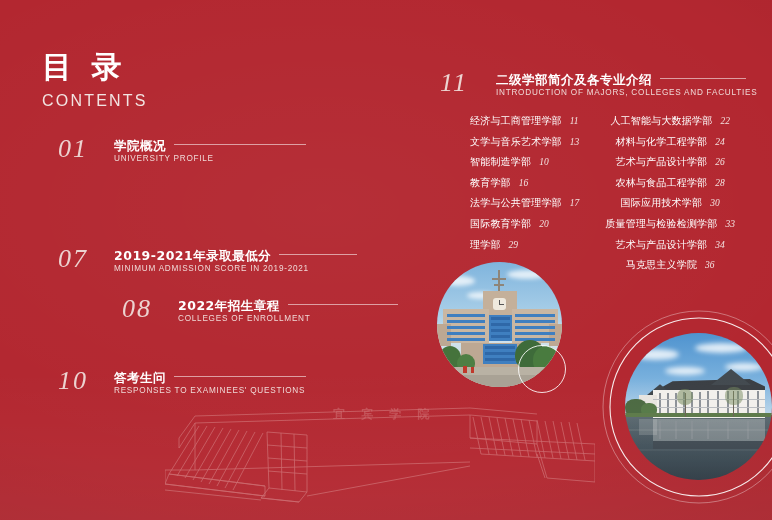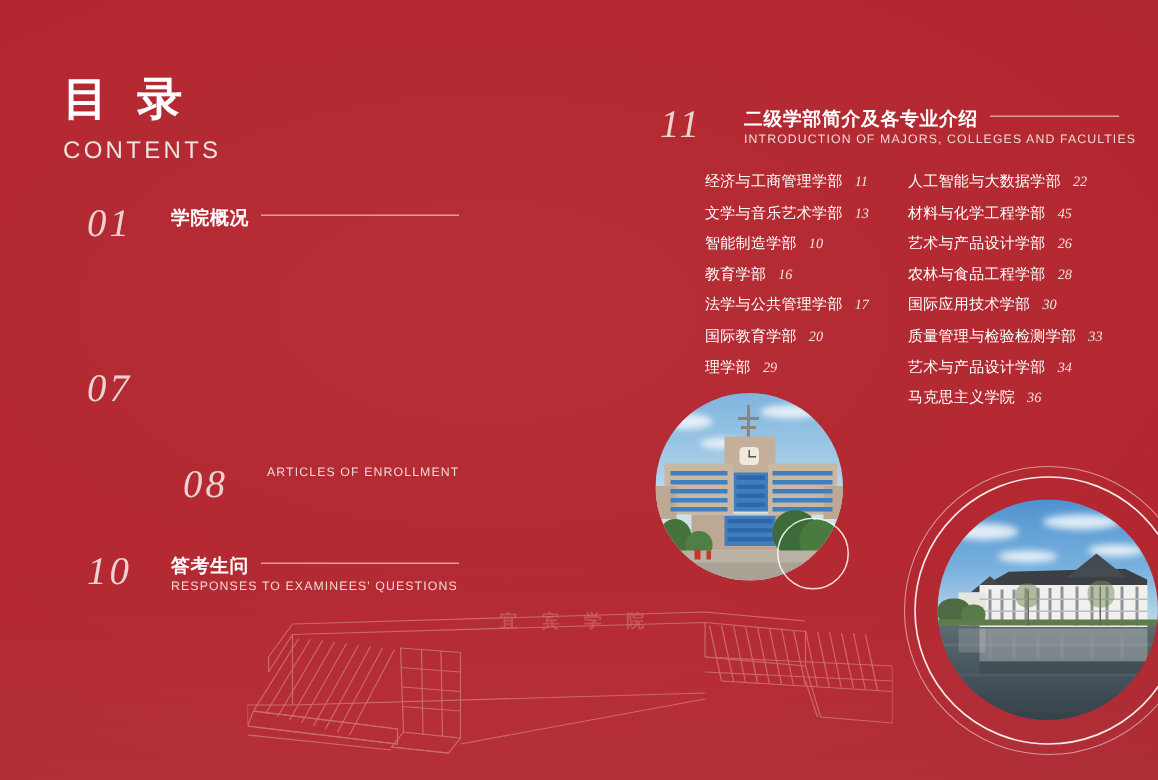--- a/index.html
+++ b/index.html
@@ -43,21 +43,21 @@
   .sec11 .t-en{font-size:8.2px;}
 
   .dept-cols{position:absolute;left:470px;top:114px;width:300px;
     display:flex;gap:26px;}
   .dept-col{display:flex;flex-direction:column;}
   .dept-row{display:flex;align-items:baseline;white-space:nowrap;margin-bottom:6.6px;}
   .d-name{font-family:"DejaVu Sans","Liberation Sans",sans-serif;
     font-size:10px;color:#fff;letter-spacing:.2px;}
   .d-page{font-family:"Liberation Serif","DejaVu Serif",serif;font-style:italic;
     font-size:9.5px;color:#f3e2e0;margin-left:8px;}
-  .col-right .dept-row{margin-bottom:6.6px;}
+  .col-right .dept-row{margin-bottom:6.6px;justify-content:center;}
 
   
   .photo{position:absolute;border-radius:50%;overflow:hidden;}
   .ring{position:absolute;border-radius:50%;border:1px solid rgba(255,255,255,.85);}
 
   
   #photo1{left:437px;top:262px;width:125px;height:125px;}
   #photo1 .sky{position:absolute;inset:0;background:linear-gradient(180deg,#7fb4dd 0%,#a9cfe8 42%,#cfe2ee 62%,#cfd9cf 100%);}
   #photo1 .cloud{position:absolute;background:rgba(255,255,255,.75);border-radius:50%;filter:blur(2px);}
   #photo1 .blk{position:absolute;background:#c9b7a3;}
@@ -103,32 +103,38 @@
 
   <div class="header">
     <div class="hd-cn">目 录</div>
     <div class="hd-en">CONTENTS</div>
   </div>
 
   <div class="toc-item" id="ti0" style="left:58px;top:136px;">
     <div class="num">01</div>
     <div class="txt">
       <div><span class="t-cn">学院概况</span><span class="rule" style="width:132px;"></span></div>
+      <div class="t-en">UNIVERSITY PROFILE</div>
     </div>
   </div>
 
 
   <div class="toc-item" id="ti2" style="left:58px;top:246px;">
     <div class="num">07</div>
-  </div>
-
-  <div class="toc-item" id="ti3" style="left:122px;top:310px;">
+    <div class="txt">
+      <div><span class="t-cn">2019-2021年录取最低分</span><span class="rule" style="width:78px;"></span></div>
+      <div class="t-en">MINIMUM ADMISSION SCORE IN 2019-2021</div>
+    </div>
+  </div>
+
+  <div class="toc-item" id="ti3" style="left:122px;top:296px;">
     <div class="num">08</div>
     <div class="txt">
-      <div class="t-en">ARTICLES OF ENROLLMENT</div>
+      <div><span class="t-cn">2022年招生章程</span><span class="rule" style="width:110px;"></span></div>
+      <div class="t-en">COLLEGES OF ENROLLMENT</div>
     </div>
   </div>
 
   <div class="toc-item" id="ti4" style="left:58px;top:368px;">
     <div class="num">10</div>
     <div class="txt">
       <div><span class="t-cn">答考生问</span><span class="rule" style="width:132px;"></span></div>
       <div class="t-en">RESPONSES TO EXAMINEES' QUESTIONS</div>
     </div>
   </div>
@@ -172,21 +178,21 @@
           <span class="d-page">29</span>
         </div>
     </div>
     <div class="dept-col col-right">
       <div class="dept-row">
           <span class="d-name">人工智能与大数据学部</span>
           <span class="d-page">22</span>
         </div>
       <div class="dept-row">
           <span class="d-name">材料与化学工程学部</span>
-          <span class="d-page">45</span>
+          <span class="d-page">24</span>
         </div>
       <div class="dept-row">
           <span class="d-name">艺术与产品设计学部</span>
           <span class="d-page">26</span>
         </div>
       <div class="dept-row">
           <span class="d-name">农林与食品工程学部</span>
           <span class="d-page">28</span>
         </div>
       <div class="dept-row">

